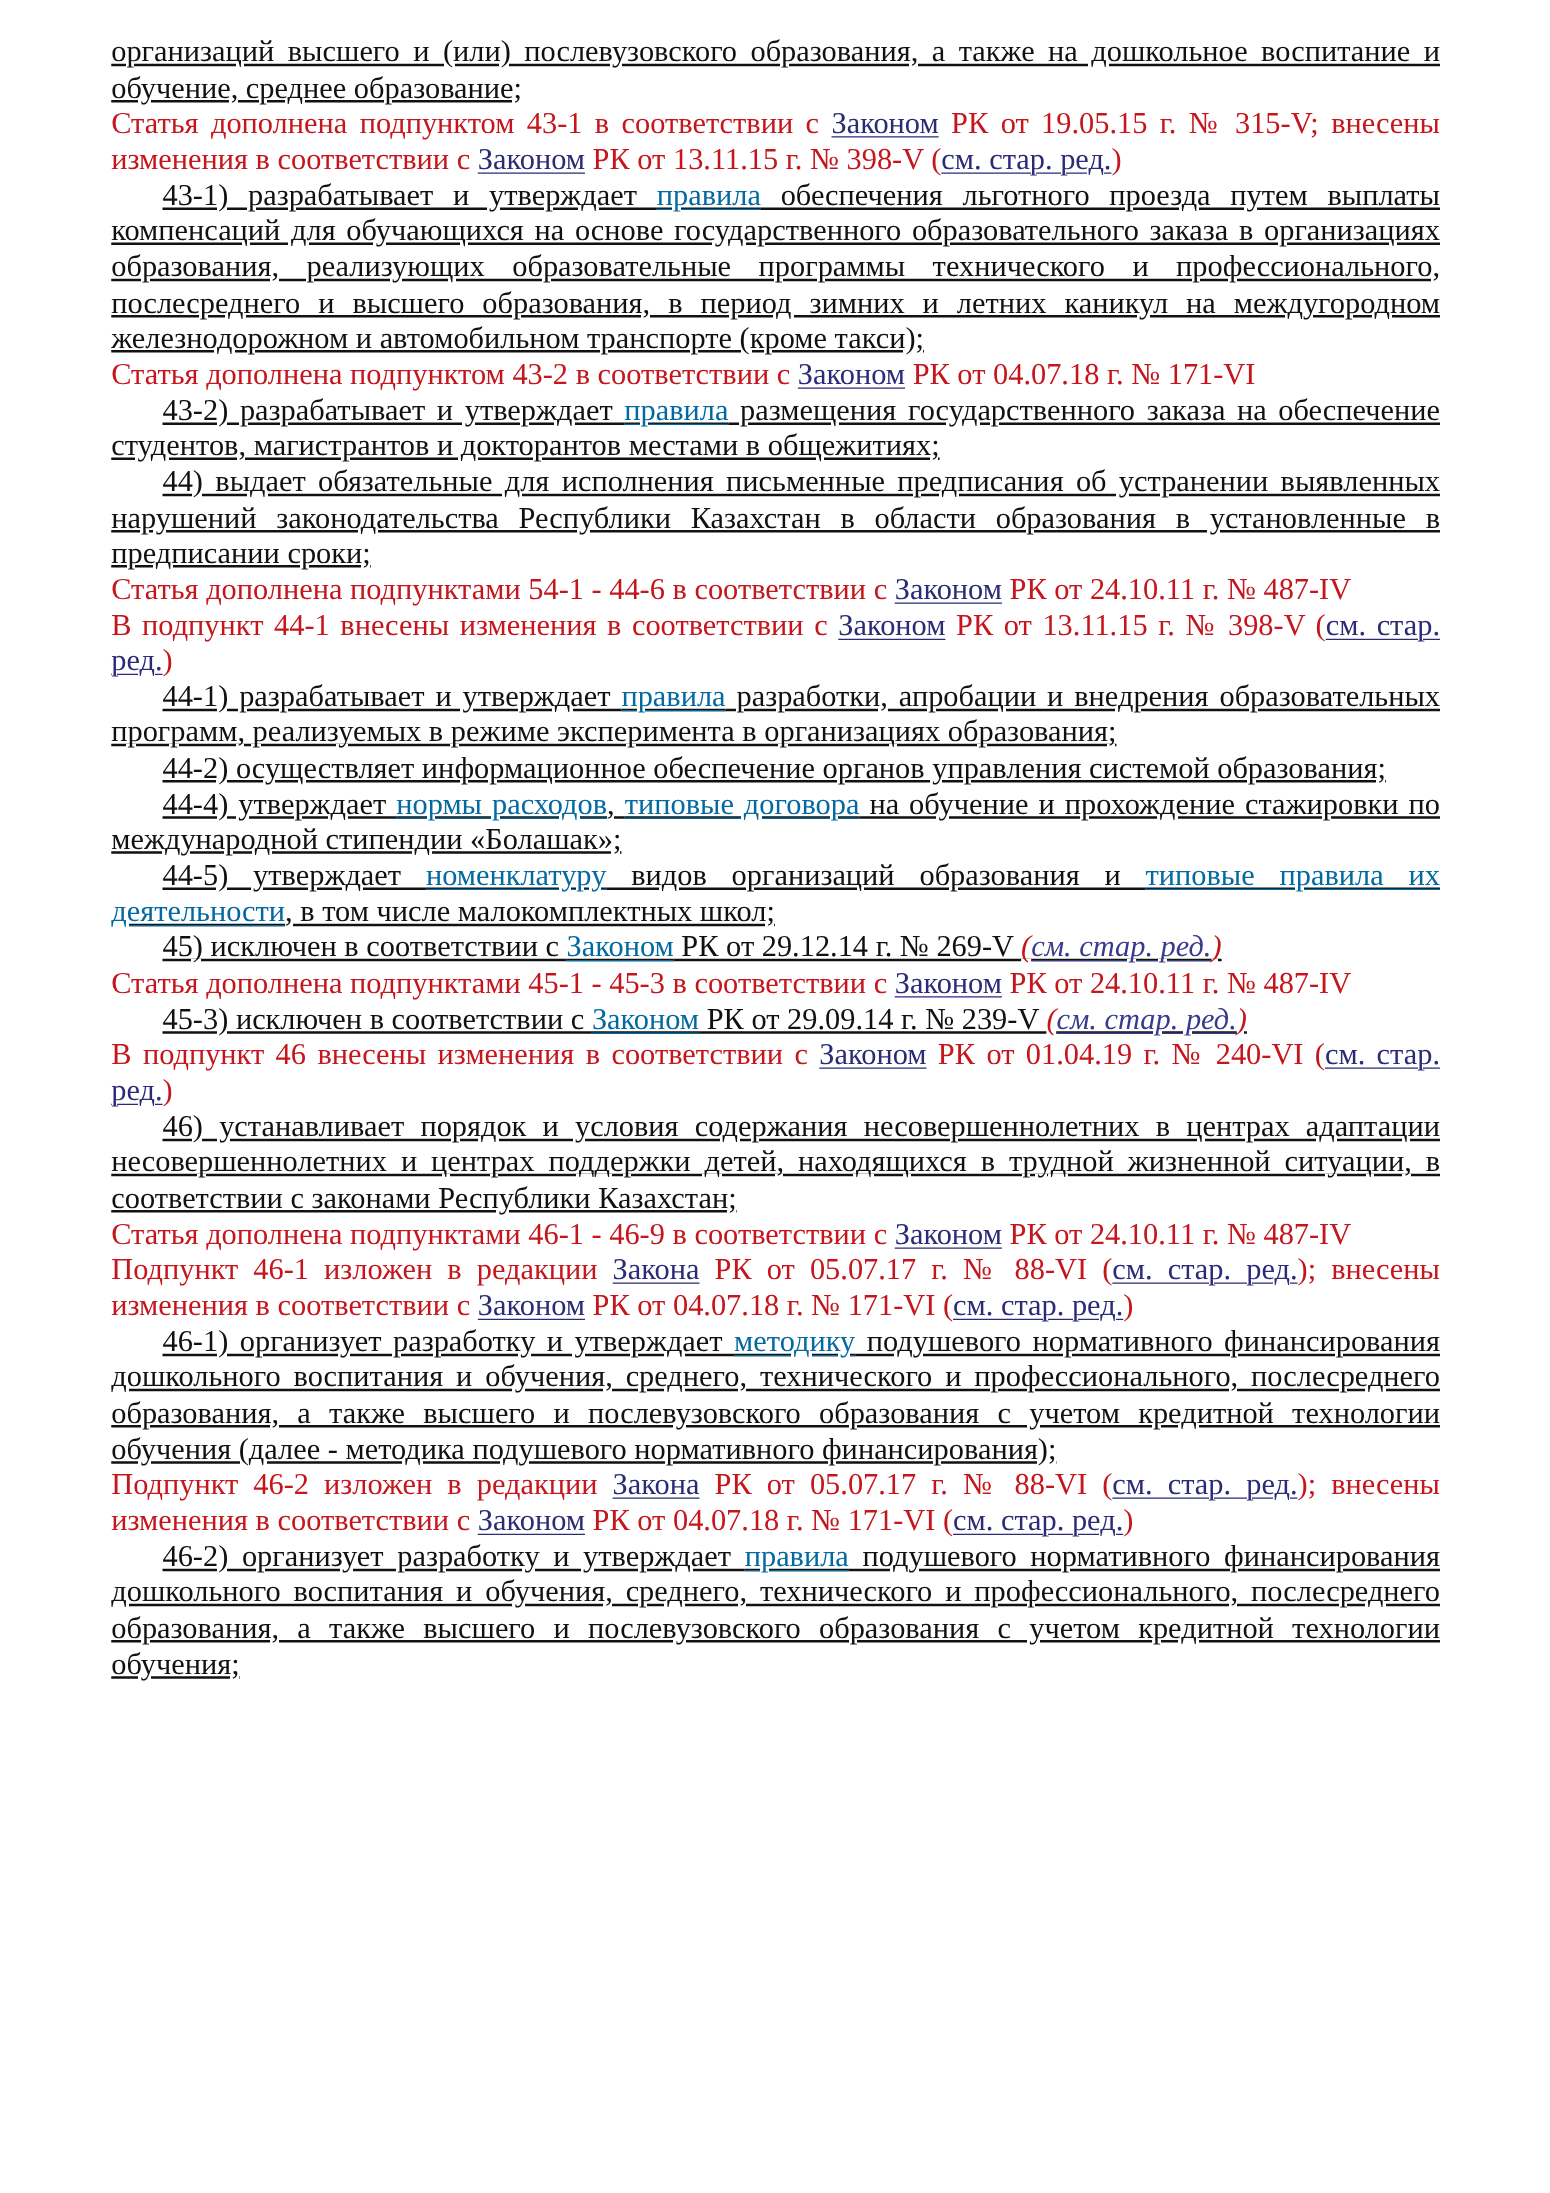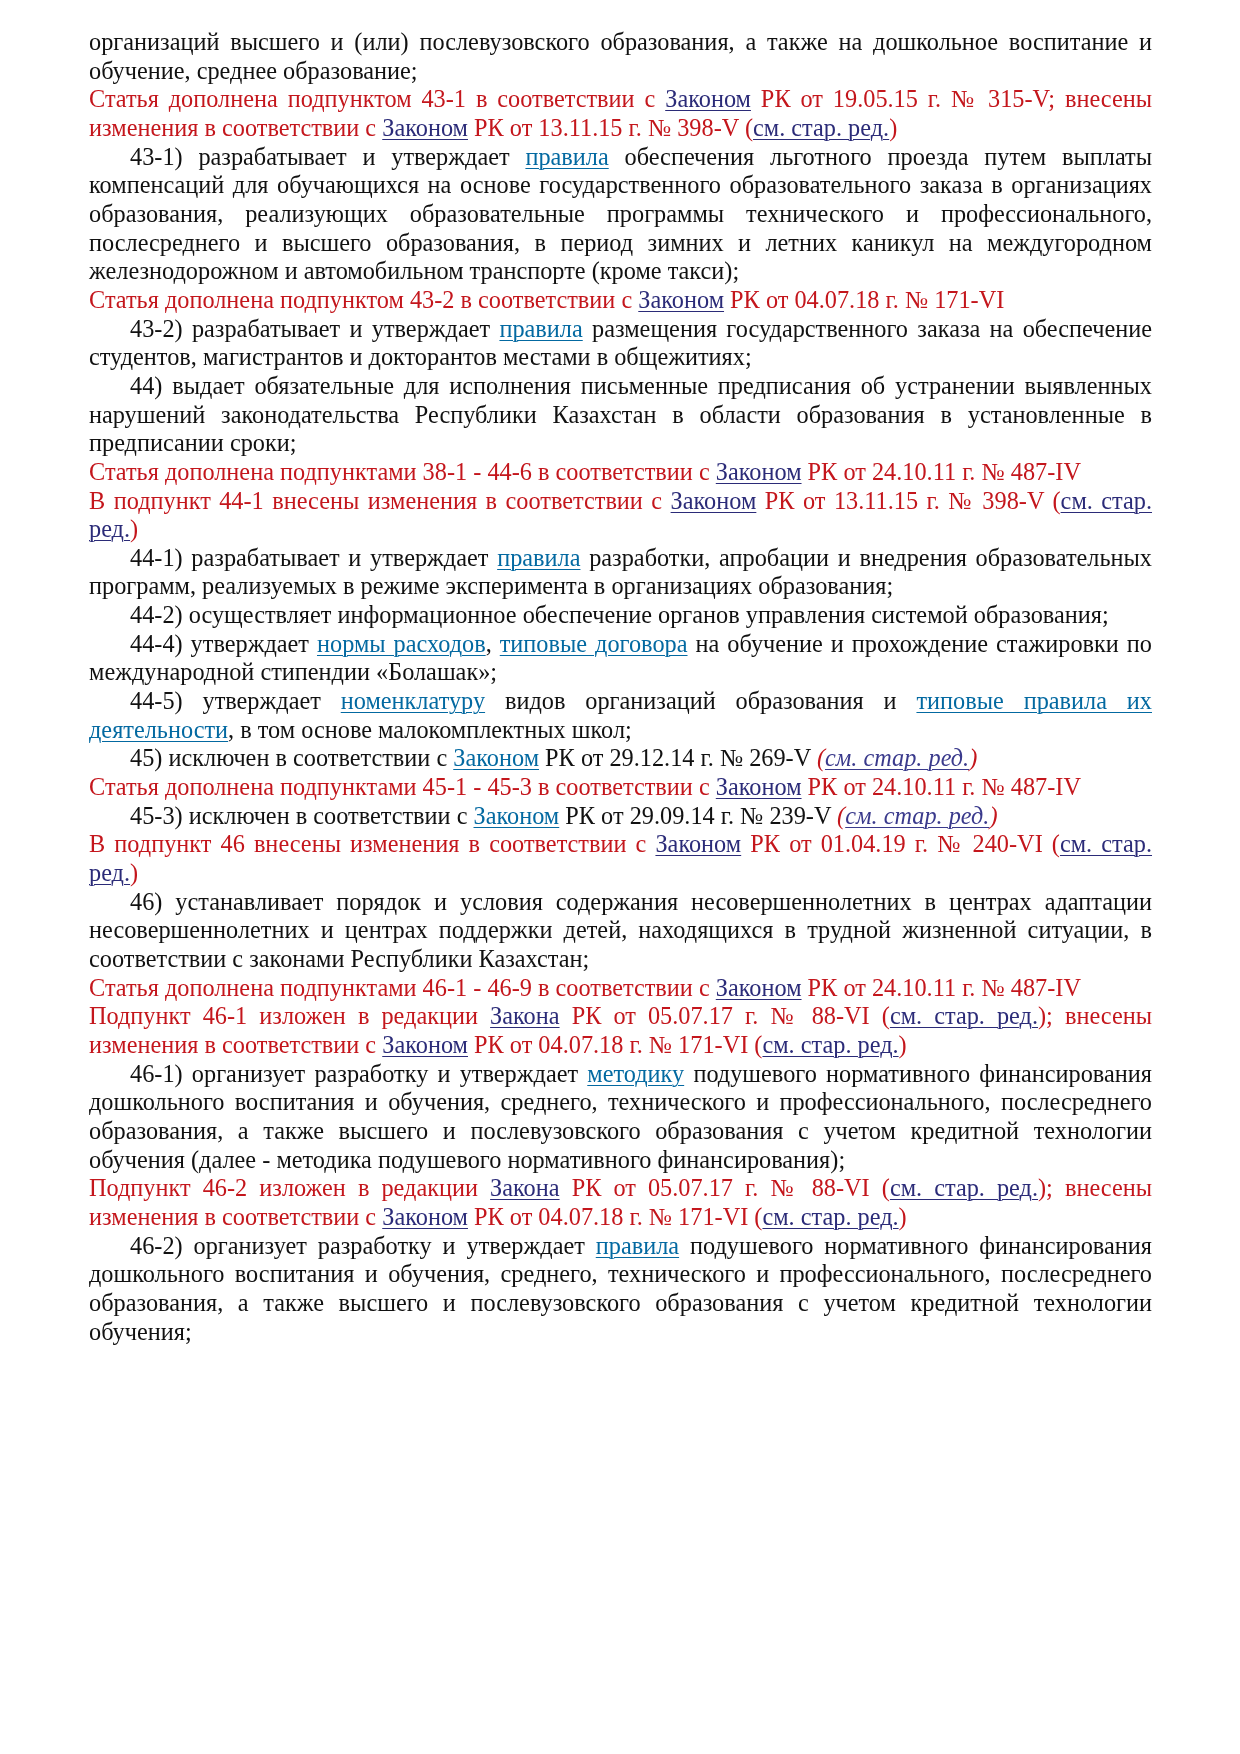--- a/index.html
+++ b/index.html
@@ -3,21 +3,21 @@
 <meta charset="utf-8">
 <style>
   html, body { margin: 0; padding: 0; background: #ffffff; }
   body { width: 1240px; height: 1754px; overflow: hidden; position: relative; }
   .page {
     position: absolute; left: 89px; top: 28px; width: 1063px;
     font-family: "Liberation Serif", "DejaVu Serif", serif;
     font-size: 24.3px; line-height: 28.65px; color: #111111;
   }
   .p { margin: 0; text-align: justify; text-align-last: left; }
-  .body { text-indent: 41px; color: #111111; }
+  .body { text-indent: 41px; color: #111111; text-decoration: underline; }
   .note { color: #c4161c; text-indent: 0; }
   .note .a, .body .a { color: #0369a1; text-decoration: underline; text-decoration-thickness: 1px; text-underline-offset: 3px; }
   .note .a { color: #2b2b78; }
   .body .it { font-style: italic; color: #c4161c; }
   .body .it .a { color: #3a3a8c; }
 </style>
 </head>
 <body>
 
 <div class="page">
@@ -27,32 +27,32 @@
   <p class="p note"><span>Статья дополнена подпунктом 43-1 в соответствии с </span><span class="a">Законом</span><span> РК от 19.05.15 г. № 315-V; внесены изменения в соответствии с </span><span class="a">Законом</span><span> РК от 13.11.15 г. № 398-V (</span><span class="a">см. стар. ред.</span><span>)</span></p>
 
   <p class="p body"><span>43-1) разрабатывает и утверждает </span><span class="a">правила</span><span> обеспечения льготного проезда путем выплаты компенсаций для обучающихся на основе государственного образовательного заказа в организациях образования, реализующих образовательные программы технического и профессионального, послесреднего и высшего образования, в период зимних и летних каникул на междугородном железнодорожном и автомобильном транспорте (кроме такси);</span></p>
 
   <p class="p note"><span>Статья дополнена подпунктом 43-2 в соответствии с </span><span class="a">Законом</span><span> РК от 04.07.18 г. № 171-VI</span></p>
 
   <p class="p body"><span>43-2) разрабатывает и утверждает </span><span class="a">правила</span><span> размещения государственного заказа на обеспечение студентов, магистрантов и докторантов местами в общежитиях;</span></p>
 
   <p class="p body"><span>44) выдает обязательные для исполнения письменные предписания об устранении выявленных нарушений законодательства Республики Казахстан в области образования в установленные в предписании сроки;</span></p>
 
-  <p class="p note"><span>Статья дополнена подпунктами 38-1 - 44-6 в соответствии с </span><span class="a">Законом</span><span> РК от 24.10.11 г. № 487-IV</span></p>
+  <p class="p note"><span>Статья дополнена подпунктами 54-1 - 44-6 в соответствии с </span><span class="a">Законом</span><span> РК от 24.10.11 г. № 487-IV</span></p>
 
   <p class="p note"><span>В подпункт 44-1 внесены изменения в соответствии с </span><span class="a">Законом</span><span> РК от 13.11.15 г. № 398-V (</span><span class="a">см. стар. ред.</span><span>)</span></p>
 
   <p class="p body"><span>44-1) разрабатывает и утверждает </span><span class="a">правила</span><span> разработки, апробации и внедрения образовательных программ, реализуемых в режиме эксперимента в организациях образования;</span></p>
 
   <p class="p body"><span>44-2) осуществляет информационное обеспечение органов управления системой образования;</span></p>
 
 
   <p class="p body"><span>44-4) утверждает </span><span class="a">нормы расходов</span><span>, </span><span class="a">типовые договора</span><span> на обучение и прохождение стажировки по международной стипендии «Болашак»;</span></p>
 
-  <p class="p body"><span>44-5) утверждает </span><span class="a">номенклатуру</span><span> видов организаций образования и </span><span class="a">типовые правила их деятельности</span><span>, в том основе малокомплектных школ;</span></p>
+  <p class="p body"><span>44-5) утверждает </span><span class="a">номенклатуру</span><span> видов организаций образования и </span><span class="a">типовые правила их деятельности</span><span>, в том числе малокомплектных школ;</span></p>
 
 
   <p class="p body"><span>45) исключен в соответствии с </span><span class="a">Законом</span><span> РК от 29.12.14 г. № 269-V </span><span class="it"><span>(</span><span class="a">см. стар. ред.</span><span>)</span></span></p>
 
   <p class="p note"><span>Статья дополнена подпунктами 45-1 - 45-3 в соответствии с </span><span class="a">Законом</span><span> РК от 24.10.11 г. № 487-IV</span></p>
 
 
 
   <p class="p body"><span>45-3) исключен в соответствии с </span><span class="a">Законом</span><span> РК от 29.09.14 г. № 239-V </span><span class="it"><span>(</span><span class="a">см. стар. ред.</span><span>)</span></span></p>
 

